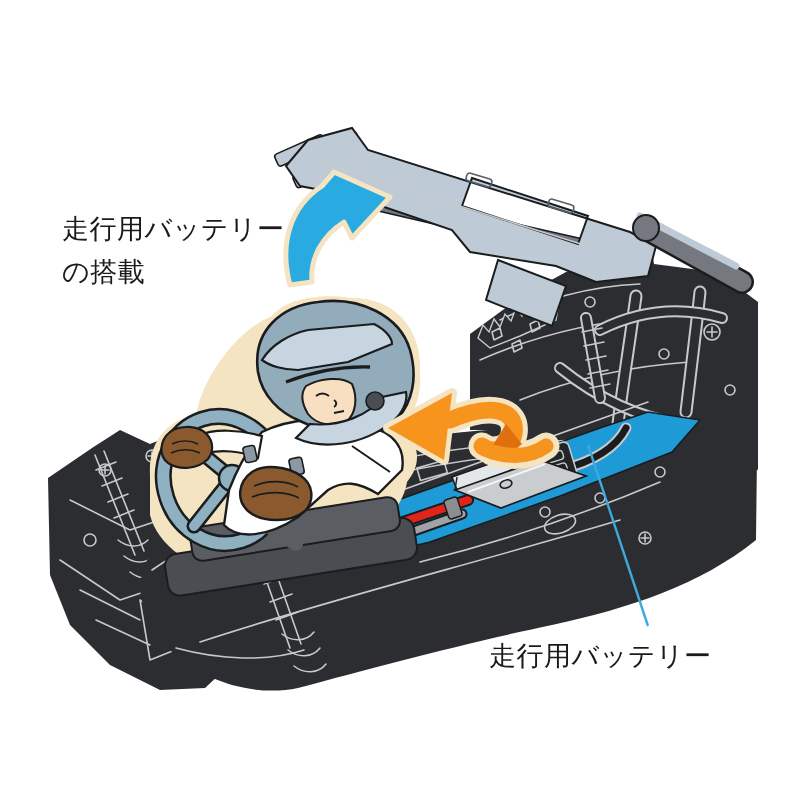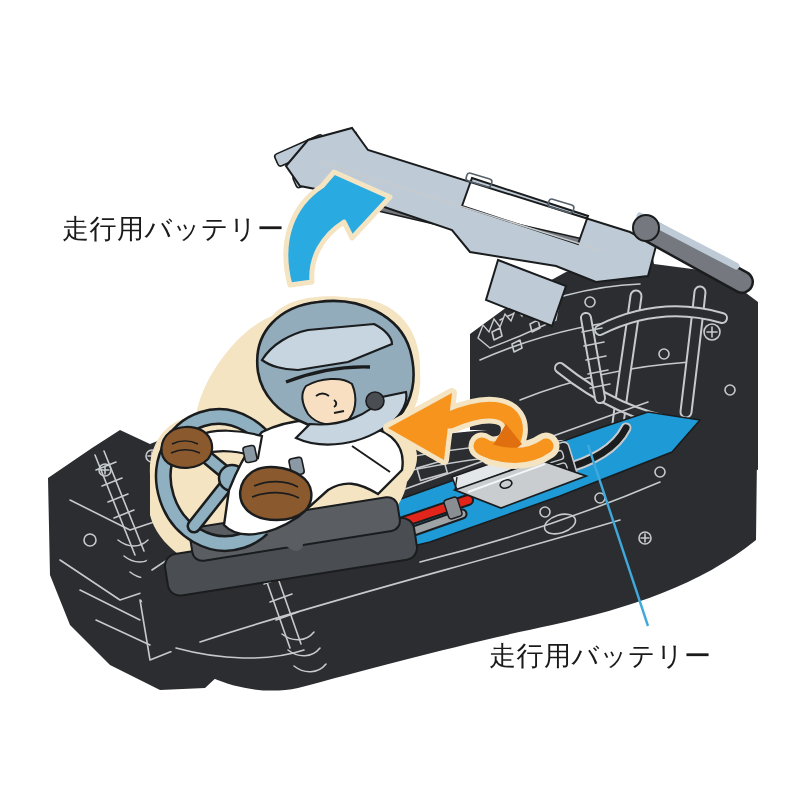--- a/index.html
+++ b/index.html
@@ -213,15 +213,16 @@
     <path d="M446 402 L441 450" stroke="var(--arrow-orange-shade)" stroke-width="0"></path>
   </g>
 
   <path fill="var(--arrow-blue)" stroke="var(--outline-cream)" stroke-width="5" stroke-linejoin="round" d="M290 285 C278 240 293 205 322 186 L334 172 L390 197 L352 238 L344 222 C322 236 310 258 312 282 Z"></path>
 
   <line x1="588" y1="445" x2="648" y2="626" stroke="var(--leader-blue)" stroke-width="2.4"></line>
 </svg>
 
   <div class="caption">
     <div>走行用バッテリー</div>
+    <div>の搭載</div>
   </div>
   <div class="battery-label">走行用バッテリー</div>
 </div>
 
 </body></html>

